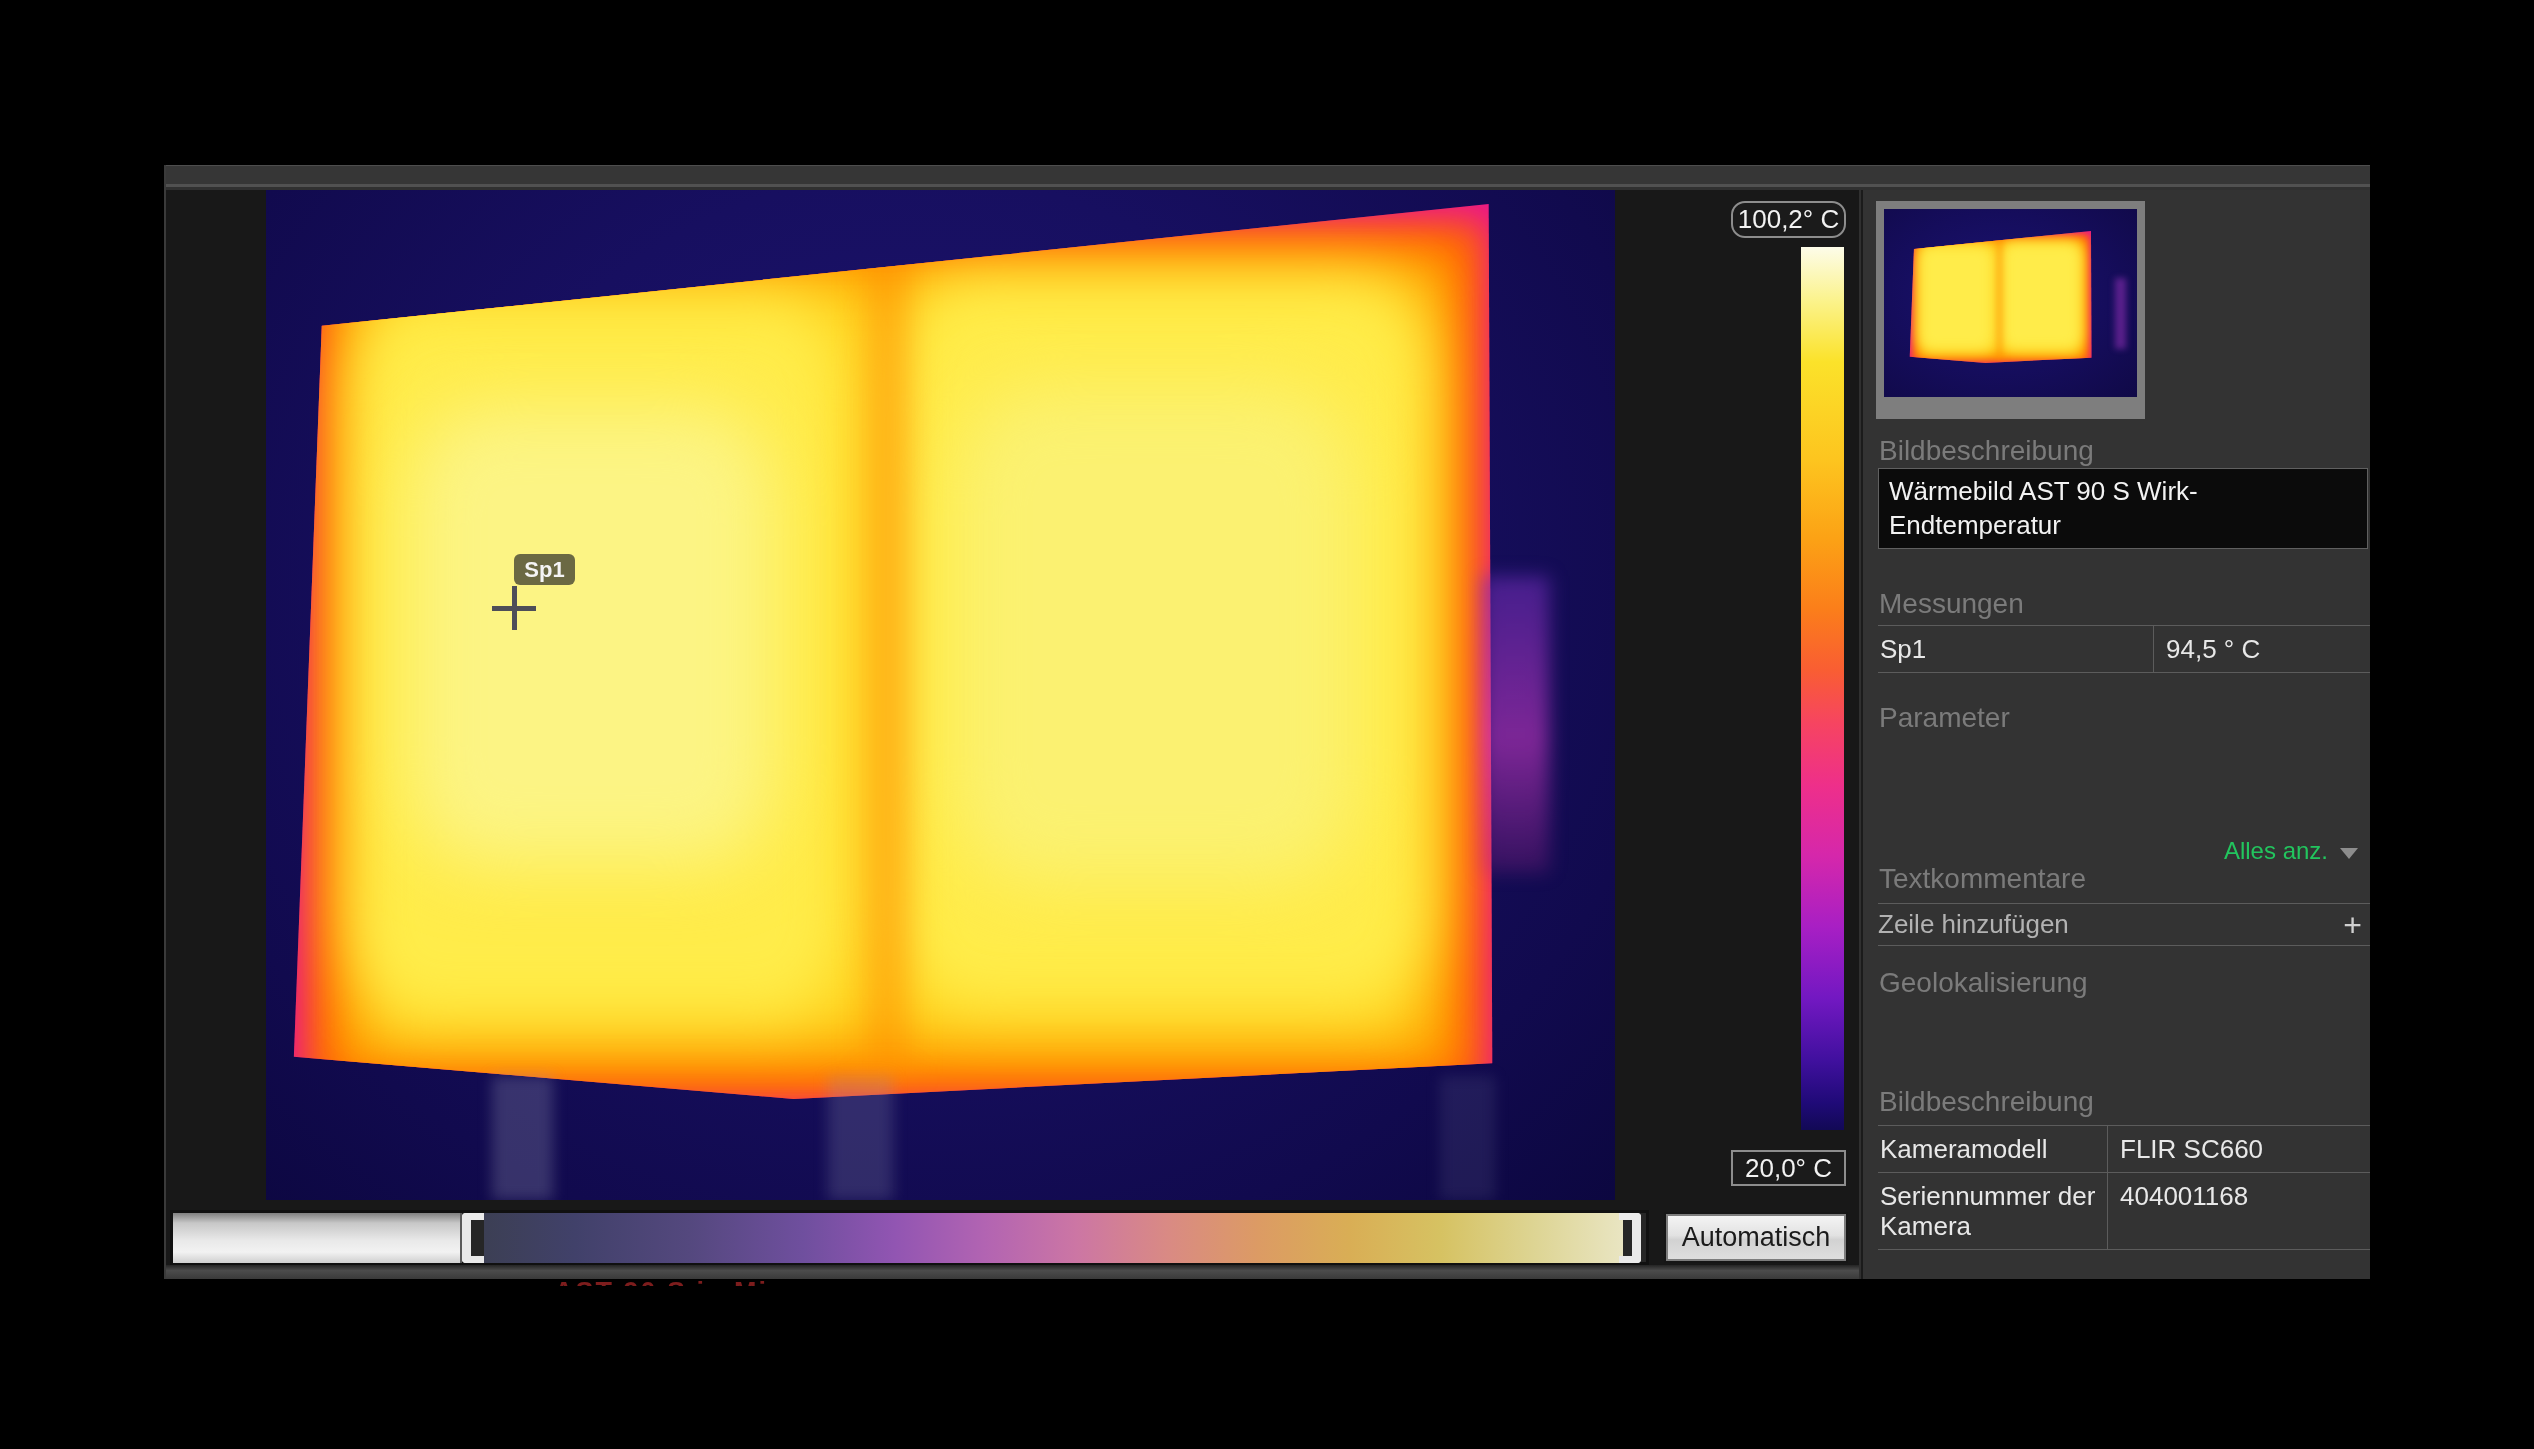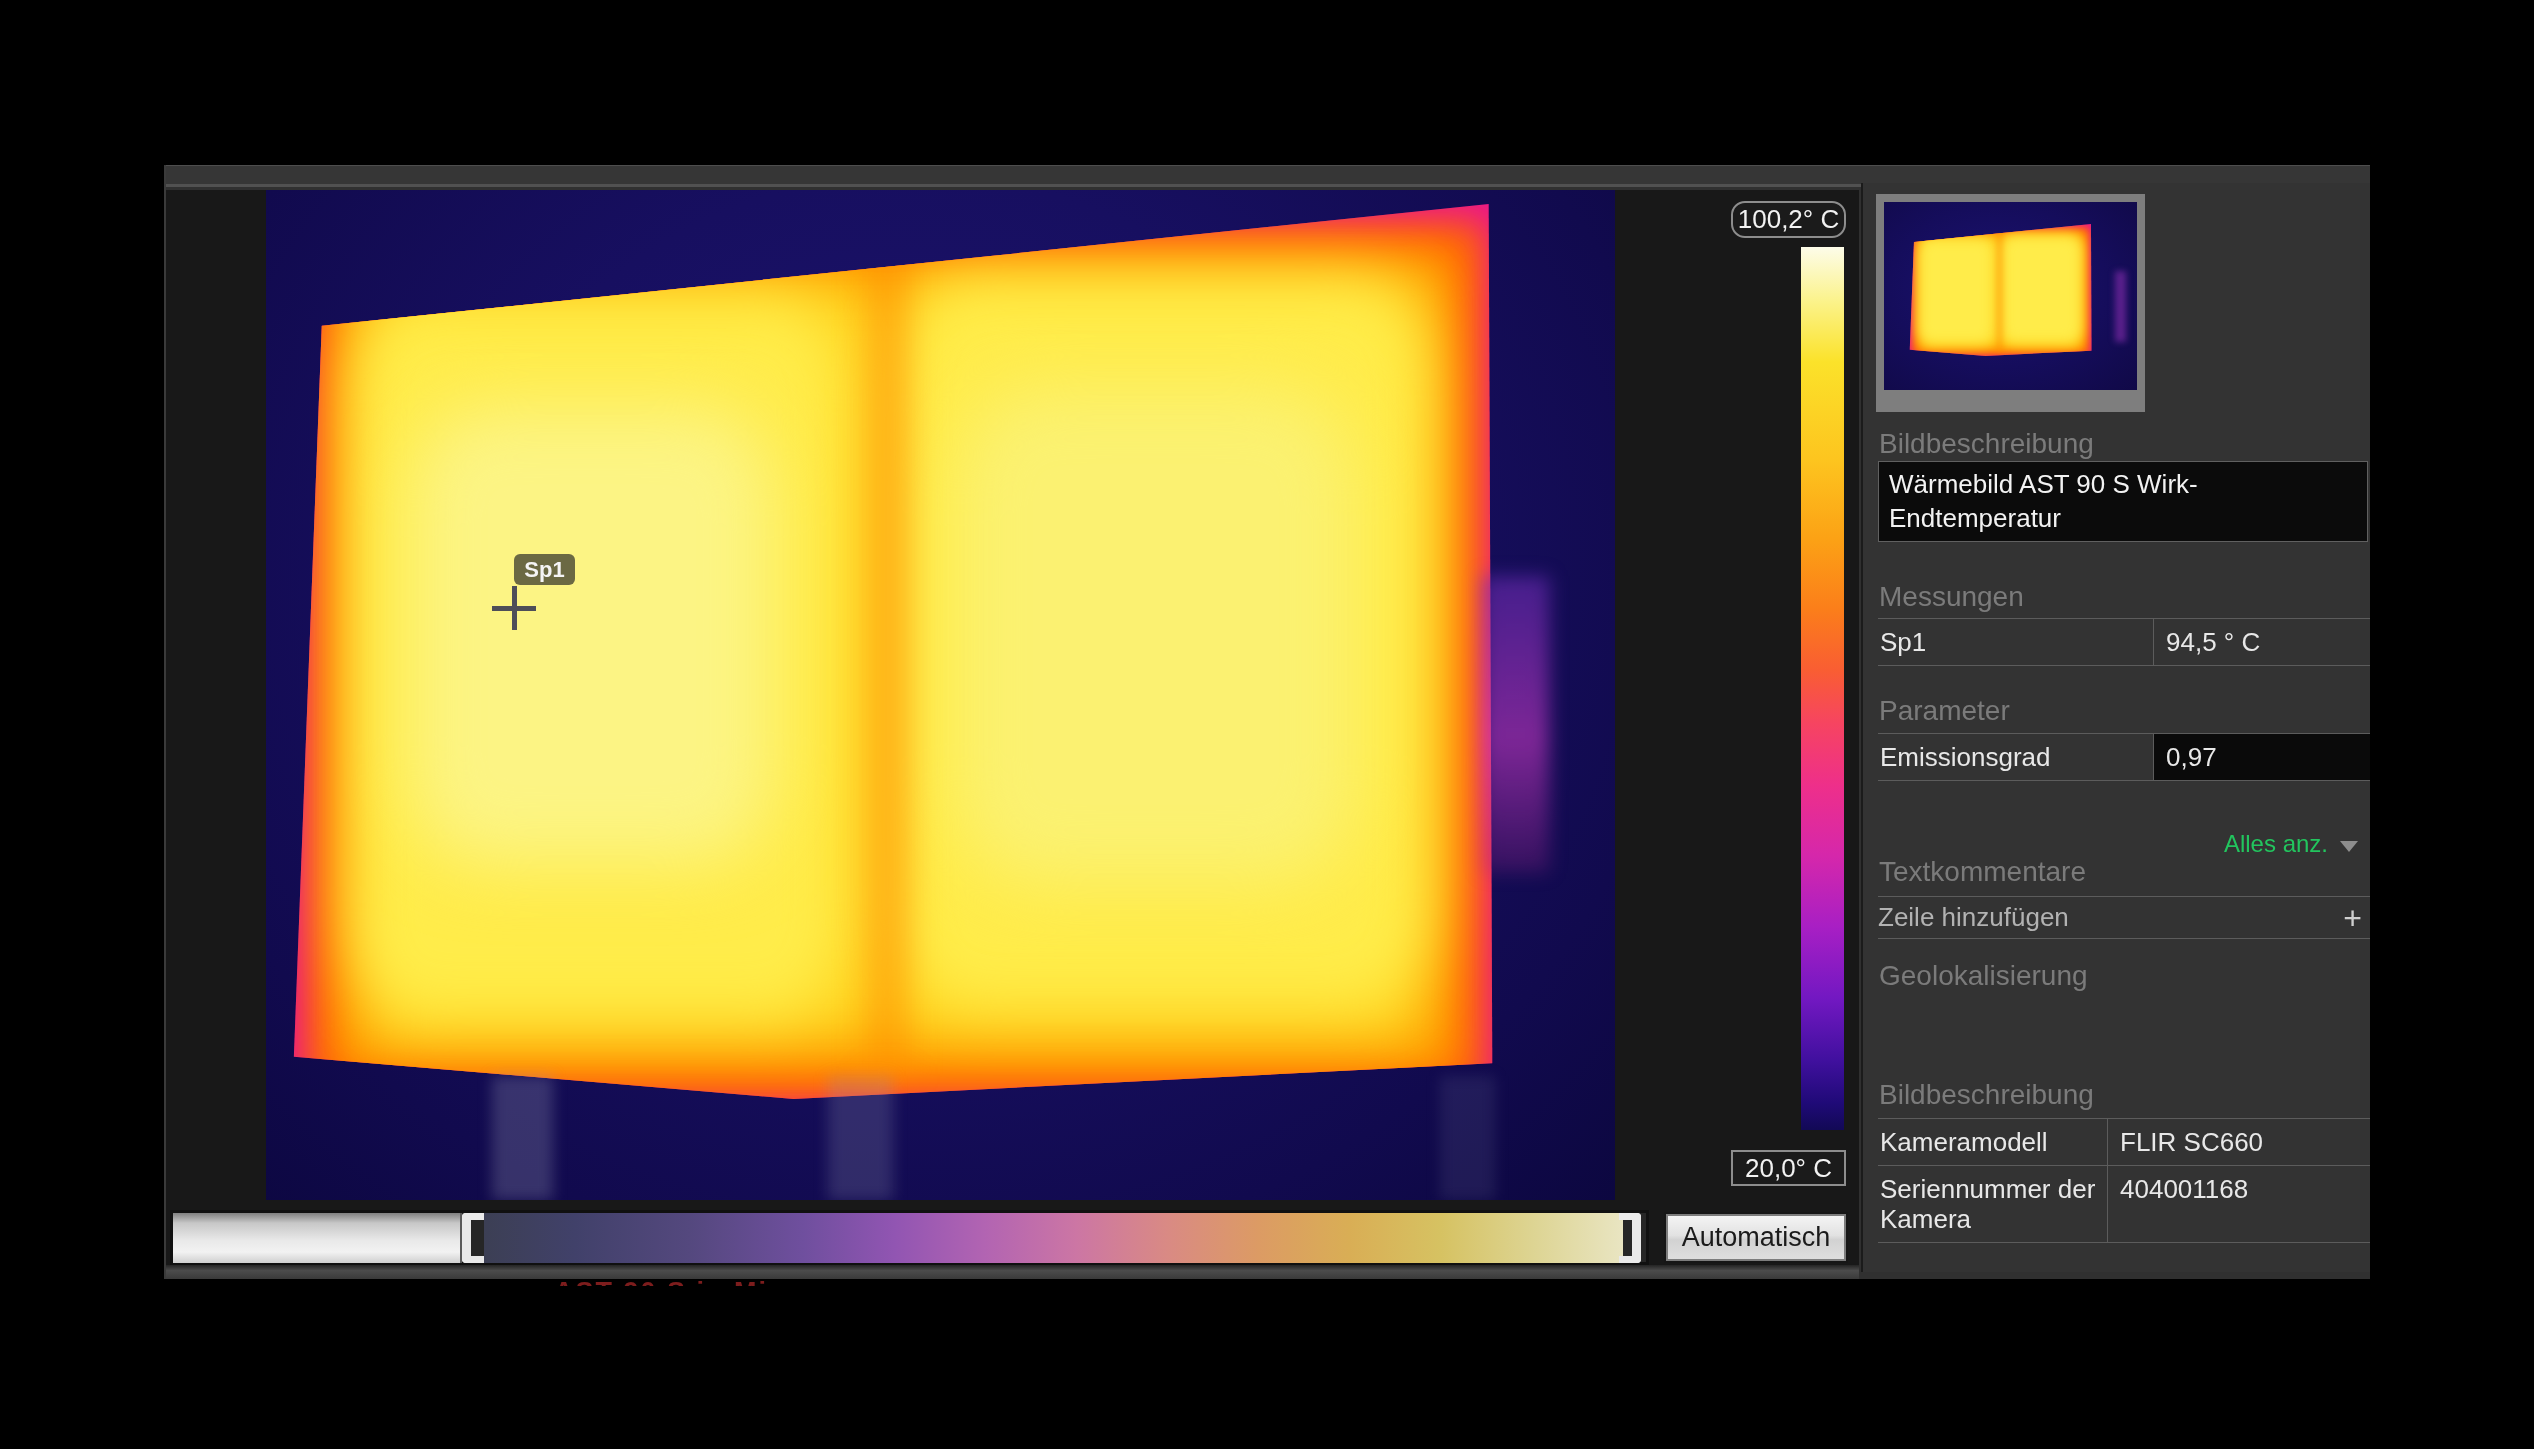--- a/index.html
+++ b/index.html
@@ -94,21 +94,21 @@
   #canvas-bottom-strip { position:absolute; left:0; top:1075px; width:1693px; height:14px;
               background:linear-gradient(180deg,#242424 0%,#4c4c4c 40%,#3a3a3a 100%); }
 
   
   #clipped-caption { position:absolute; left:554px; top:1279px; width:990px; height:7px;
               overflow:hidden; }
   #clipped-caption span { position:relative; top:-2px; color:#7d1d1d; font-size:27px;
               font-weight:bold; letter-spacing:2px; white-space:nowrap; }
 
   
-  #sidebar { position:absolute; left:1695px; top:18px; width:511px; height:1089px;
+  #sidebar { position:absolute; left:1695px; top:25px; width:511px; height:1089px;
              background:#333333; border-left:2px solid #1b1b1b; overflow:hidden;padding-left:44px; }
 
   #thumb-frame { position:absolute; left:13px; top:11px; width:269px; height:218px;
              border:8px solid #7e7e7e; border-bottom-width:22px; background:#7e7e7e; }
   #thumb-image { position:relative; width:253px; height:188px; overflow:hidden;
              background:radial-gradient(ellipse at 45% 45%, #1c1372 0%, #150d5c 55%, #100947 100%); }
   #thumb-panel { position:absolute; left:25px; top:22px; width:184px; height:135px;
              clip-path:polygon(2.7% 13.3%, 98.9% 0%, 99.2% 93.8%, 41.6% 97.7%, 0.4% 93.1%); }
   #thumb-panel .l1 { position:absolute; inset:0; background:#e9158f; }
   #thumb-panel .l2 { position:absolute; inset:3px;  background:#ff5f07; filter:blur(4px); }
@@ -221,24 +221,20 @@
     <div class="section-header" style="top:398px">Messungen</div>
     <div class="stable" style="top:435px">
       <div class="trow">
         <div class="tcell lbl">Sp1</div>
         <div class="tcell val">94,5 ° C</div>
       </div>
     </div>
 
     <div class="section-header" style="top:512px">Parameter</div>
     <div class="stable" style="top:550px">
-      <div class="trow">
-        <div class="tcell lbl">Emissionsgrad</div>
-        <div class="tcell val editable">0,97</div>
-      </div>
     </div>
 
     <div id="show-all">
       <span>Alles anz.</span><span class="tri"></span>
     </div>
 
     <div class="section-header" style="top:673px">Textkommentare</div>
     <div id="add-row">
       <span>Zeile hinzufügen</span>
       <span class="plus">+</span>

